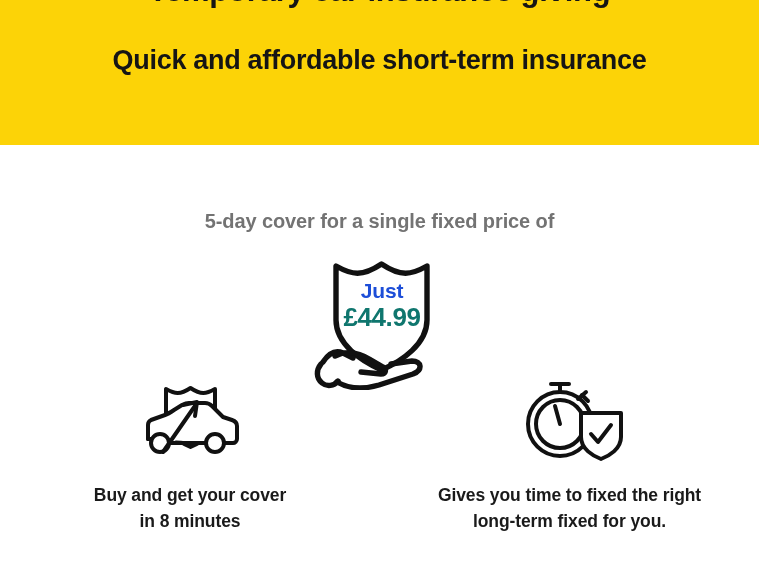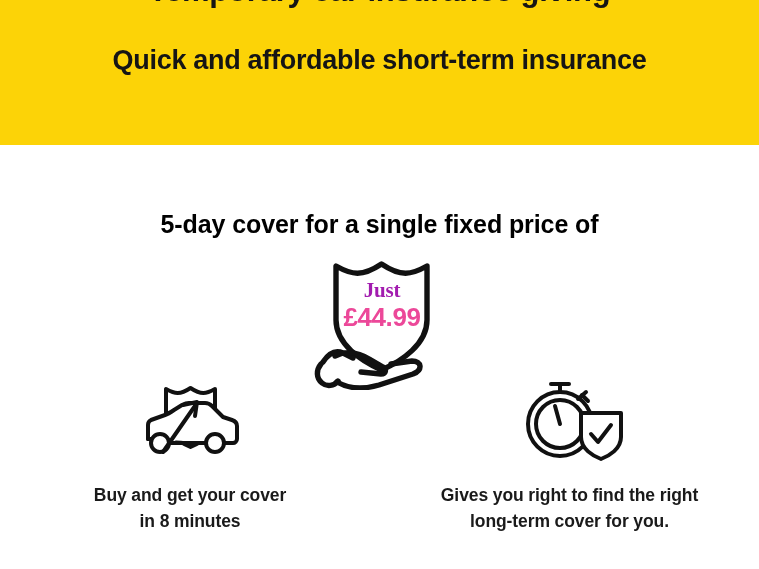--- a/index.html
+++ b/index.html
@@ -76,24 +76,24 @@
     height: 424px;
     background: #ffffff;
   }
 
   #price-lead {
     position: absolute;
     left: 0;
     top: 65px;
     width: 759px;
     text-align: center;
-    font-size: 25px;
+    font-size: 20px;
     font-weight: 700;
     letter-spacing: -0.1px;
-    color: #000000;
+    color: #737373;
     white-space: nowrap;
   }
 
   
   #price-shield-icon {
     position: absolute;
     left: 313px;
     top: 113px;
     width: 138px;
     height: 132px;
@@ -105,29 +105,28 @@
     top: 133px;
     width: 138px;
     text-align: center;
     pointer-events: none;
   }
   #price-shield-text .just-line {
     font-size: 21px;
     font-weight: 700;
     line-height: 25px;
     letter-spacing: -0.2px;
-    color: #a21caf;
-    font-family: Liberation Serif, serif;
+    color: #1d4ed8;
   }
   #price-shield-text .amount-line {
     font-size: 26px;
     font-weight: 700;
     line-height: 29px;
     letter-spacing: -0.4px;
-    color: #ec4899;
+    color: #0f766e;
   }
 
   
   #features-row {
     position: absolute;
     left: 0;
     top: 228px;
     width: 759px;
     display: flex;
   }
@@ -207,19 +206,19 @@
         <circle cx="45" cy="51" r="24" stroke="#111111" stroke-width="4" fill="#ffffff"></circle>
         <path d="M45 51 L40 33" stroke="#111111" stroke-width="4" stroke-linecap="round"></path>
         <path d="M45 19 L45 12" stroke="#111111" stroke-width="4" stroke-linecap="round"></path>
         <path d="M36 11 L54 11" stroke="#111111" stroke-width="4" stroke-linecap="round"></path>
         <path d="M67 22 L73 28" stroke="#111111" stroke-width="4" stroke-linecap="round"></path>
         <path d="M63 26 L71 19" stroke="#111111" stroke-width="4" stroke-linecap="round"></path>
         <path d="M66 40 L66 64 C66 76 78 83 86 86 C94 83 106 76 106 64 L106 40 Z" stroke="#111111" stroke-width="4" stroke-linejoin="round" fill="#ffffff"></path>
         <path d="M76 61 L83 69 L96 52" stroke="#111111" stroke-width="4" stroke-linecap="round" stroke-linejoin="round" fill="none"></path>
       </svg>
       <div class="feature-caption">
-        <span class="l1">Gives you right to find the right</span>
-        <span class="l2">long-term cover for you.</span>
+        <span class="l1">Gives you time to fixed the right</span>
+        <span class="l2">long-term fixed for you.</span>
       </div>
     </div>
 
   </div>
 </div>
 
 </body></html>

